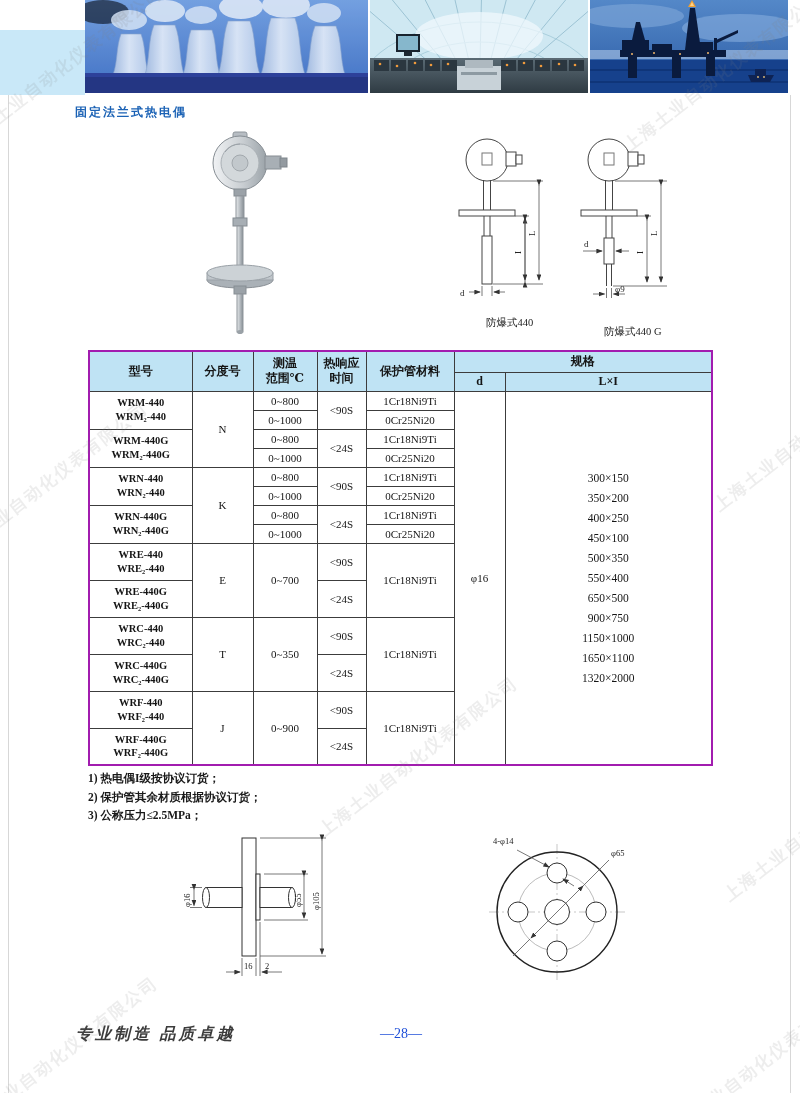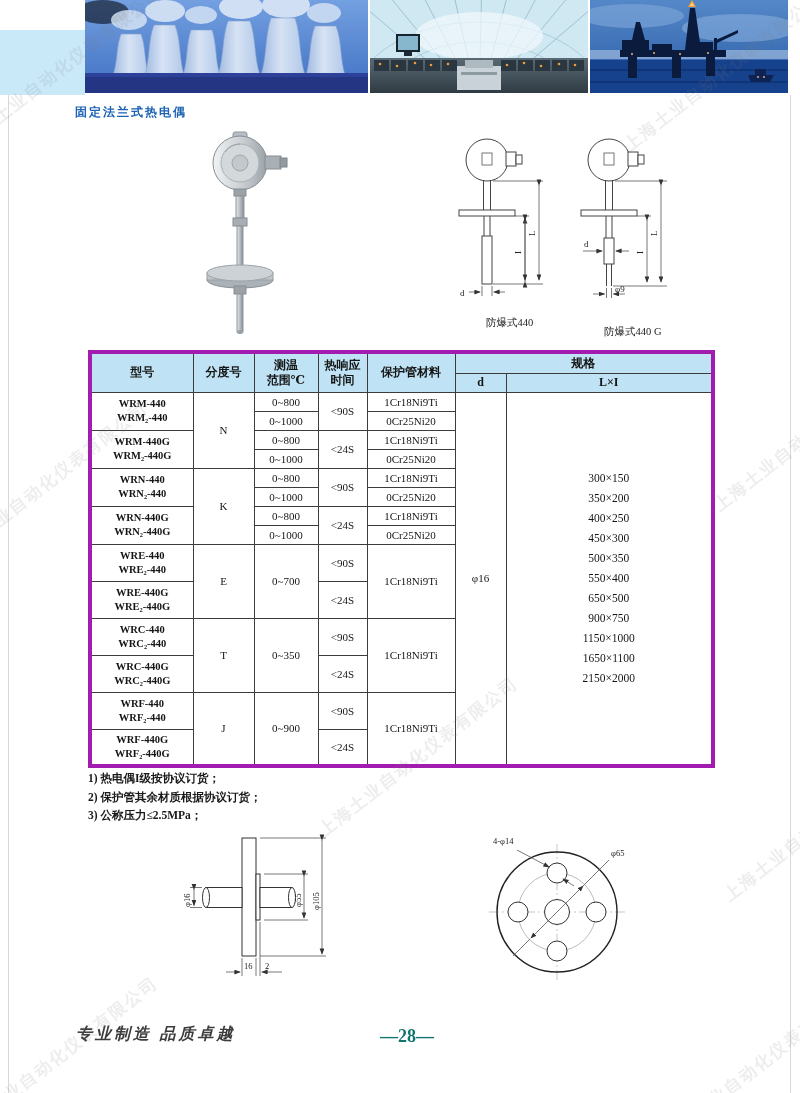--- a/index.html
+++ b/index.html
@@ -41,41 +41,41 @@
   
   .spec-wrap{left:88px;top:350px}
   table.spec{
     border-collapse:collapse;table-layout:fixed;width:623px;
     font-family:"Liberation Serif","DejaVu Serif",serif;
   }
   table.spec th,table.spec td{
     border:1px solid #3c3c3c;text-align:center;vertical-align:middle;padding:0;
     font-size:11px;color:#151515;overflow:hidden;
   }
-  table.spec{border:4px solid #a21caf}
+  table.spec{border:2px solid #a21caf}
   table.spec thead th{background:#bfe3f4;font-weight:bold;font-size:12px}
   tr.hr1{height:21px}
   tr.hr2{height:19px}
   tr.row-s{height:19px}
   tr.row-l{height:37px}
   td.model div{font-weight:bold;font-size:10.5px;line-height:1.3}
   td.lxi div{line-height:20px;font-size:11.5px}
   th .h2l{line-height:1.25}
 
   
   .notes{left:88px;top:769px;font-size:11.5px;line-height:18.5px;font-weight:600;
     font-family:Liberation Serif, serif;color:#191919}
 
   
   .slogan{
     left:76px;top:1024px;font-size:16px;font-style:italic;font-weight:bold;
     color:#3c3c3c;letter-spacing:3px;text-align:center;
   }
   .pagenum{
-    left:380px;top:1026px;font-size:18px;font-weight:bold;color:#0f766e;
+    left:380px;top:1026px;font-size:14px;font-weight:normal;color:#1d4ed8;
     font-family:"Liberation Serif","DejaVu Serif",serif;
   }
 
   svg text{font-family:"Liberation Serif","DejaVu Serif",serif;fill:#222}
 </style>
 </head>
 <body>
 
 <div class="abs banner">
   <div class="abs banner-block"></div>
@@ -366,28 +366,28 @@
           </td>
           <td rowspan="4">N</td>
           <td>0~800</td>
           <td rowspan="2">&lt;90S</td>
           <td>1Cr18Ni9Ti</td>
           <td rowspan="14" class="dcol">φ16</td>
           <td rowspan="14" class="lxi">
             <div>300×150</div>
             <div>350×200</div>
             <div>400×250</div>
-            <div>450×300</div>
+            <div>450×100</div>
             <div>500×350</div>
             <div>550×400</div>
             <div>650×500</div>
             <div>900×750</div>
             <div>1150×1000</div>
             <div>1650×1100</div>
-            <div>2150×2000</div>
+            <div>1320×2000</div>
           </td>
         </tr>
         <tr class="row-s">
           <td>0~1000</td>
           <td>0Cr25Ni20</td>
         </tr>
         <tr class="row-s">
           <td rowspan="2" class="model">
             <div>WRM-440G</div>
             <div>WRM₂-440G</div>

